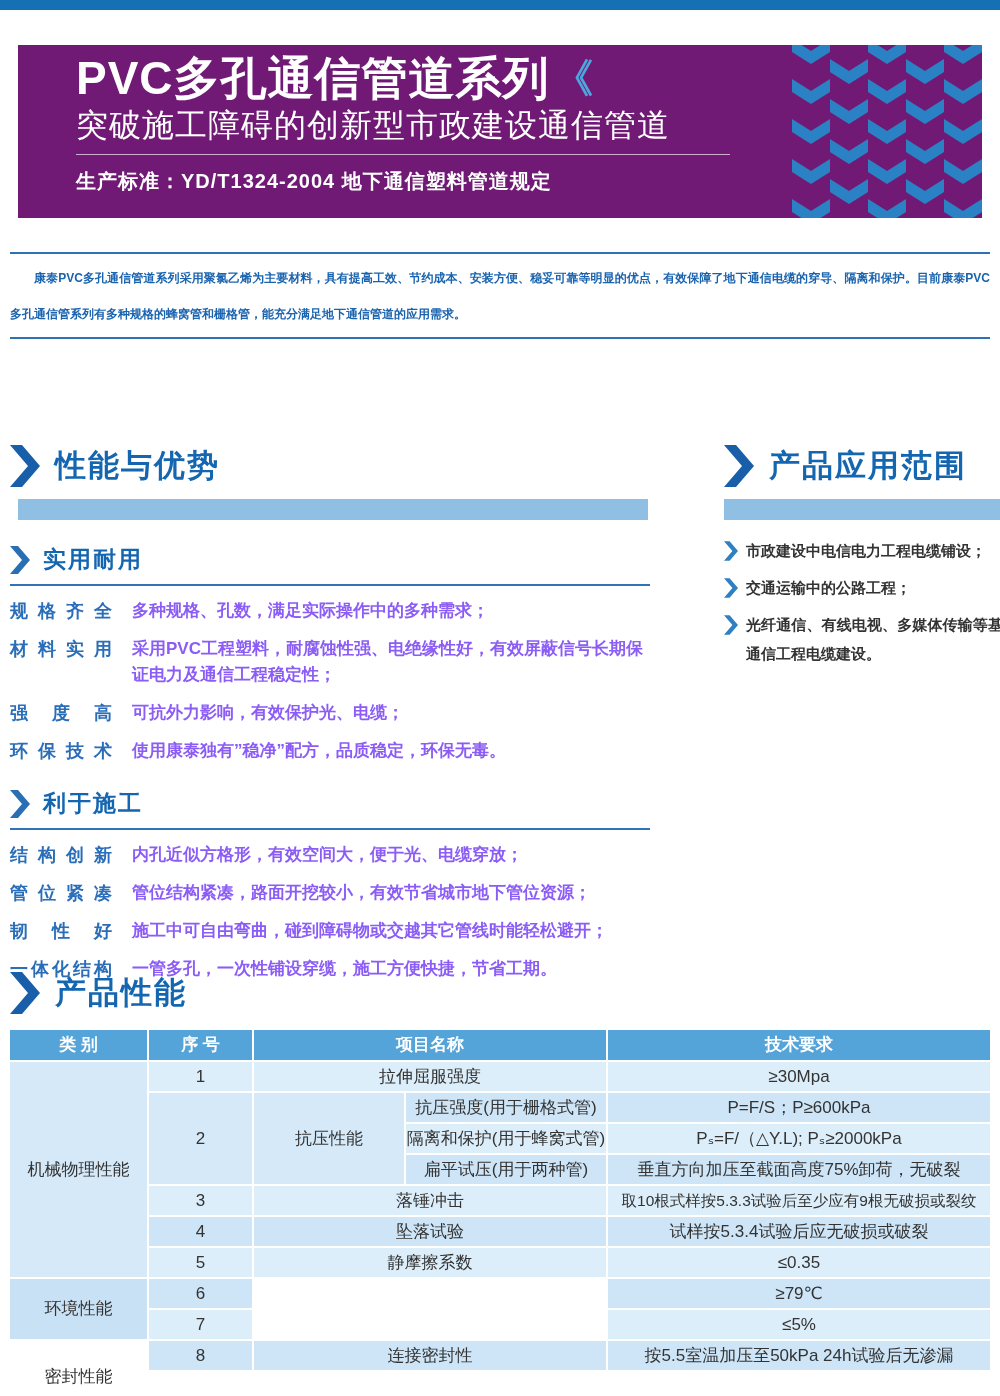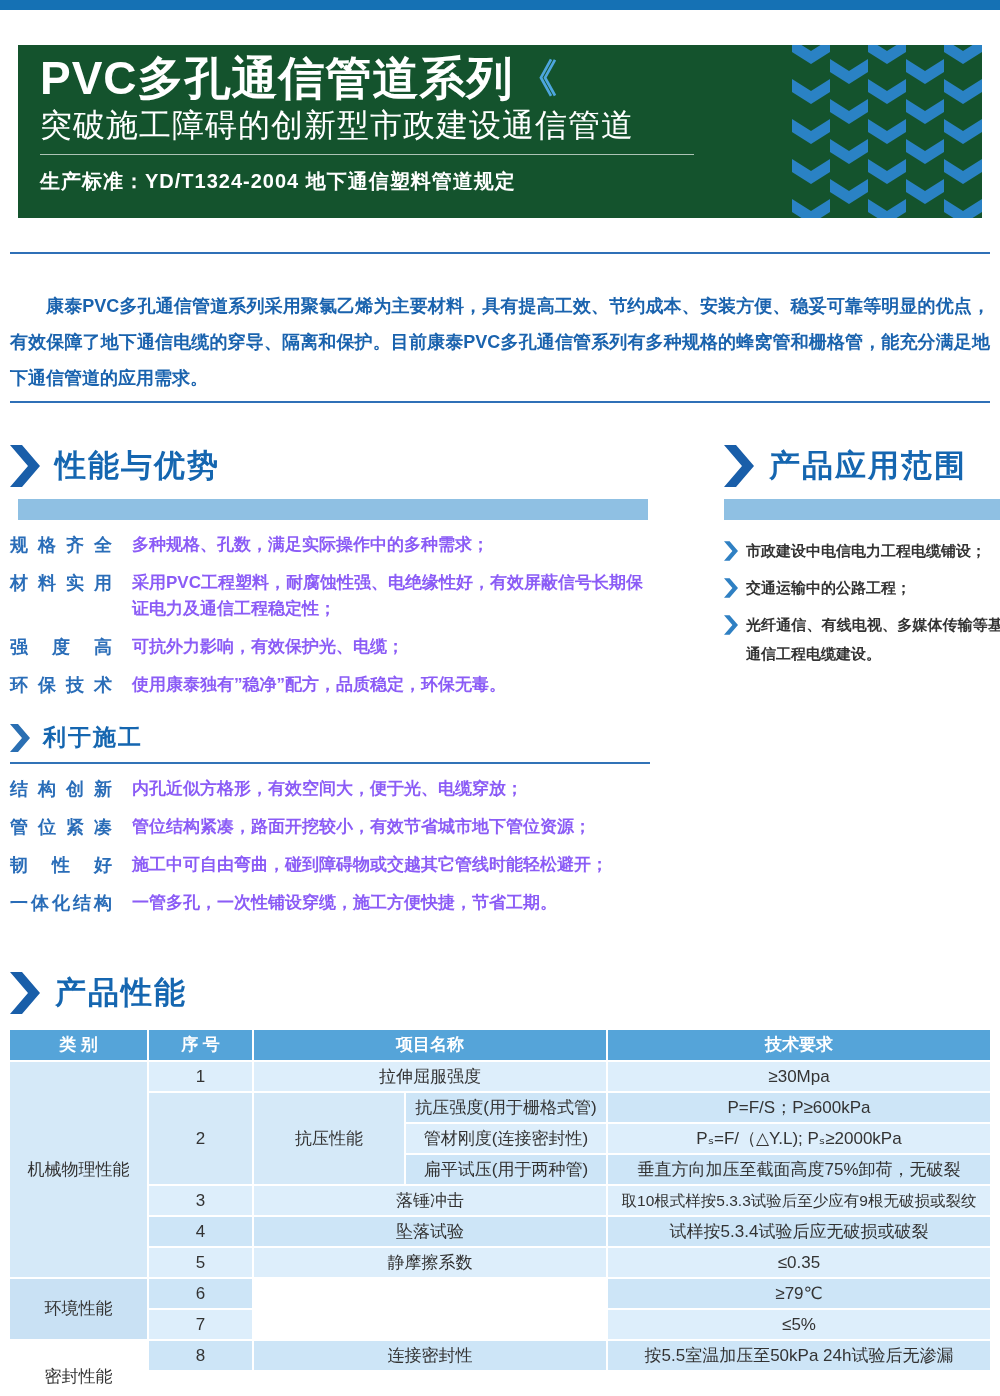--- a/index.html
+++ b/index.html
@@ -7,35 +7,35 @@
   body {
     font-family:"Liberation Sans","DejaVu Sans",sans-serif;
     width:1000px; height:1396px; position:relative; overflow:hidden;
   }
   .page { position:relative; width:1000px; height:1396px; background:#fff; }
 
   
   .topbar { position:absolute; left:0; top:0; width:1000px; height:10px; background:#1571b4; }
 
   
-  .hero { position:absolute; left:18px; top:45px; width:964px; height:173px; background:#14532d; overflow:hidden; }
+  .hero { position:absolute; left:18px; top:45px; width:964px; height:173px; background:#701a75; overflow:hidden;padding-left:36px; }
   .hero-pattern { position:absolute; right:0; top:0; height:173px; width:190px; display:block; }
   .hero-content { position:relative; padding:8px 0 0 22px; color:#fff; z-index:2; }
   .hero-title-row { display:flex; align-items:center; }
   .hero-title { font-size:46px; font-weight:bold; line-height:50px; letter-spacing:1px; }
   .hero-mark { font-size:40px; font-weight:bold; color:#4da6de; margin-left:4px; line-height:50px; }
   .hero-sub { font-size:32px; font-weight:normal; line-height:40px; letter-spacing:1px; margin-top:2px; }
   .hero-line { width:654px; height:1px; background:rgba(255,255,255,0.65); margin-top:9px; }
   .hero-std { font-size:20px; font-weight:bold; letter-spacing:1px; margin-top:13px; }
 
   
   .intro { position:absolute; left:10px; top:252px; width:980px;
            border-top:2px solid #2f70b7; border-bottom:2px solid #2f70b7; padding:6px 0 5px; }
-  .intro p { font-size:18px; font-weight:bold; color:#1a63ae; line-height:36px;
-             text-align:justify; text-indent:2em;margin-top:28px; }
+  .intro p { font-size:12px; font-weight:bold; color:#1a63ae; line-height:36px;
+             text-align:justify; text-indent:2em; }
 
   
   .sec-head { display:flex; align-items:center; gap:15px; }
   .sec-title { font-size:31px; font-weight:bold; color:#1566b0; letter-spacing:2px; }
   .band { height:21px; background:#8fc0e3; margin-top:12px; }
 
   
   .features { position:absolute; left:10px; top:445px; width:640px; }
   .features .band { margin-left:8px; width:630px; }
   .sub-head { display:flex; align-items:center; gap:13px; margin-top:24px;
@@ -107,20 +107,26 @@
 
   <section class="features">
     <div class="sec-head">
       <svg width="30" height="42" viewBox="0 0 30 42">
           <path d="M0 0 H12 L30 21 L12 42 H0 L18 21 Z" fill="#195ea9"></path>
         </svg>
       <span class="sec-title">性能与优势</span>
     </div>
     <div class="band"></div>
 
+    <div class="sub-head">
+      <svg width="20" height="28" viewBox="0 0 30 42">
+          <path d="M0 0 H12 L30 21 L12 42 H0 L18 21 Z" fill="#2a6fb3"></path>
+        </svg>
+      <span class="sub-title">实用耐用</span>
+    </div>
 
     <div class="def">
       <span class="def-label">规格齐全</span>
       <span class="def-text">多种规格、孔数，满足实际操作中的多种需求；</span>
     </div>
     <div class="def">
       <span class="def-label">材料实用</span>
       <span class="def-text">采用PVC工程塑料，耐腐蚀性强、电绝缘性好，有效屏蔽信号长期保证电力及通信工程稳定性；</span>
     </div>
     <div class="def">
@@ -207,21 +213,21 @@
       <div class="c cat3" style="grid-row:11;grid-column:1">密封性能</div>
 
       <div class="c rl" style="grid-row:2;grid-column:2">1</div>
       <div class="c rl" style="grid-row:2;grid-column:3/5">拉伸屈服强度</div>
       <div class="c rl" style="grid-row:2;grid-column:5">≥30Mpa</div>
 
       <div class="c rm" style="grid-row:3/6;grid-column:2">2</div>
       <div class="c rm" style="grid-row:3/6;grid-column:3">抗压性能</div>
       <div class="c rd" style="grid-row:3;grid-column:4">抗压强度(用于栅格式管)</div>
       <div class="c rd" style="grid-row:3;grid-column:5">P=F/S；P≥600kPa</div>
-      <div class="c rl" style="grid-row:4;grid-column:4">管材刚度(连接密封性)</div>
+      <div class="c rl" style="grid-row:4;grid-column:4">隔离和保护(用于蜂窝式管)</div>
       <div class="c rl" style="grid-row:4;grid-column:5">Pₛ=F/（△Y.L); Pₛ≥2000kPa</div>
       <div class="c rd" style="grid-row:5;grid-column:4">扁平试压(用于两种管)</div>
       <div class="c rd" style="grid-row:5;grid-column:5">垂直方向加压至截面高度75%卸荷，无破裂</div>
 
       <div class="c rl" style="grid-row:6;grid-column:2">3</div>
       <div class="c rl" style="grid-row:6;grid-column:3/5">落锤冲击</div>
       <div class="c rl fs15" style="grid-row:6;grid-column:5">取10根式样按5.3.3试验后至少应有9根无破损或裂纹</div>
 
       <div class="c rd" style="grid-row:7;grid-column:2">4</div>
       <div class="c rd" style="grid-row:7;grid-column:3/5">坠落试验</div>

